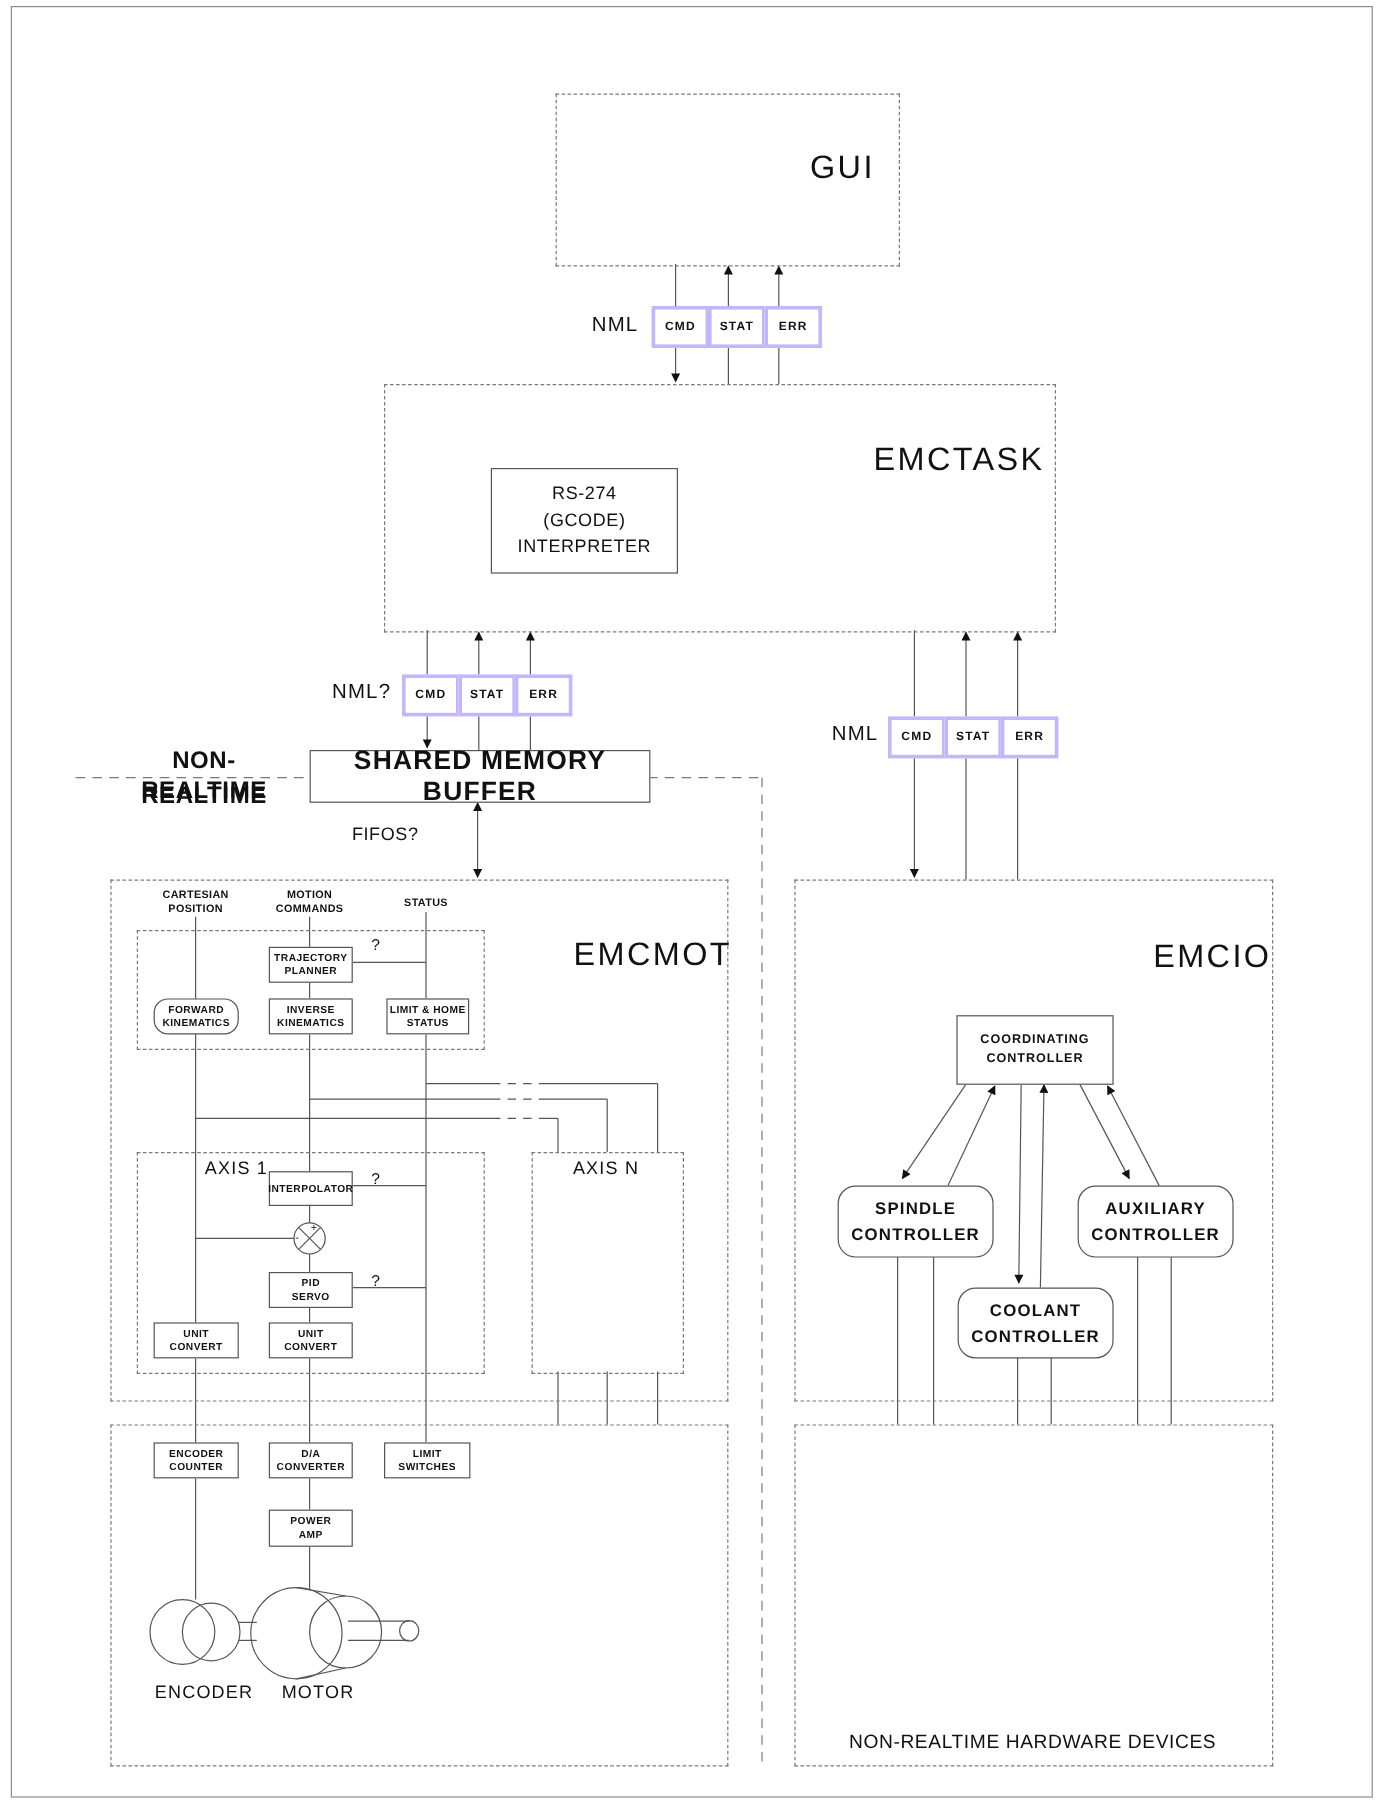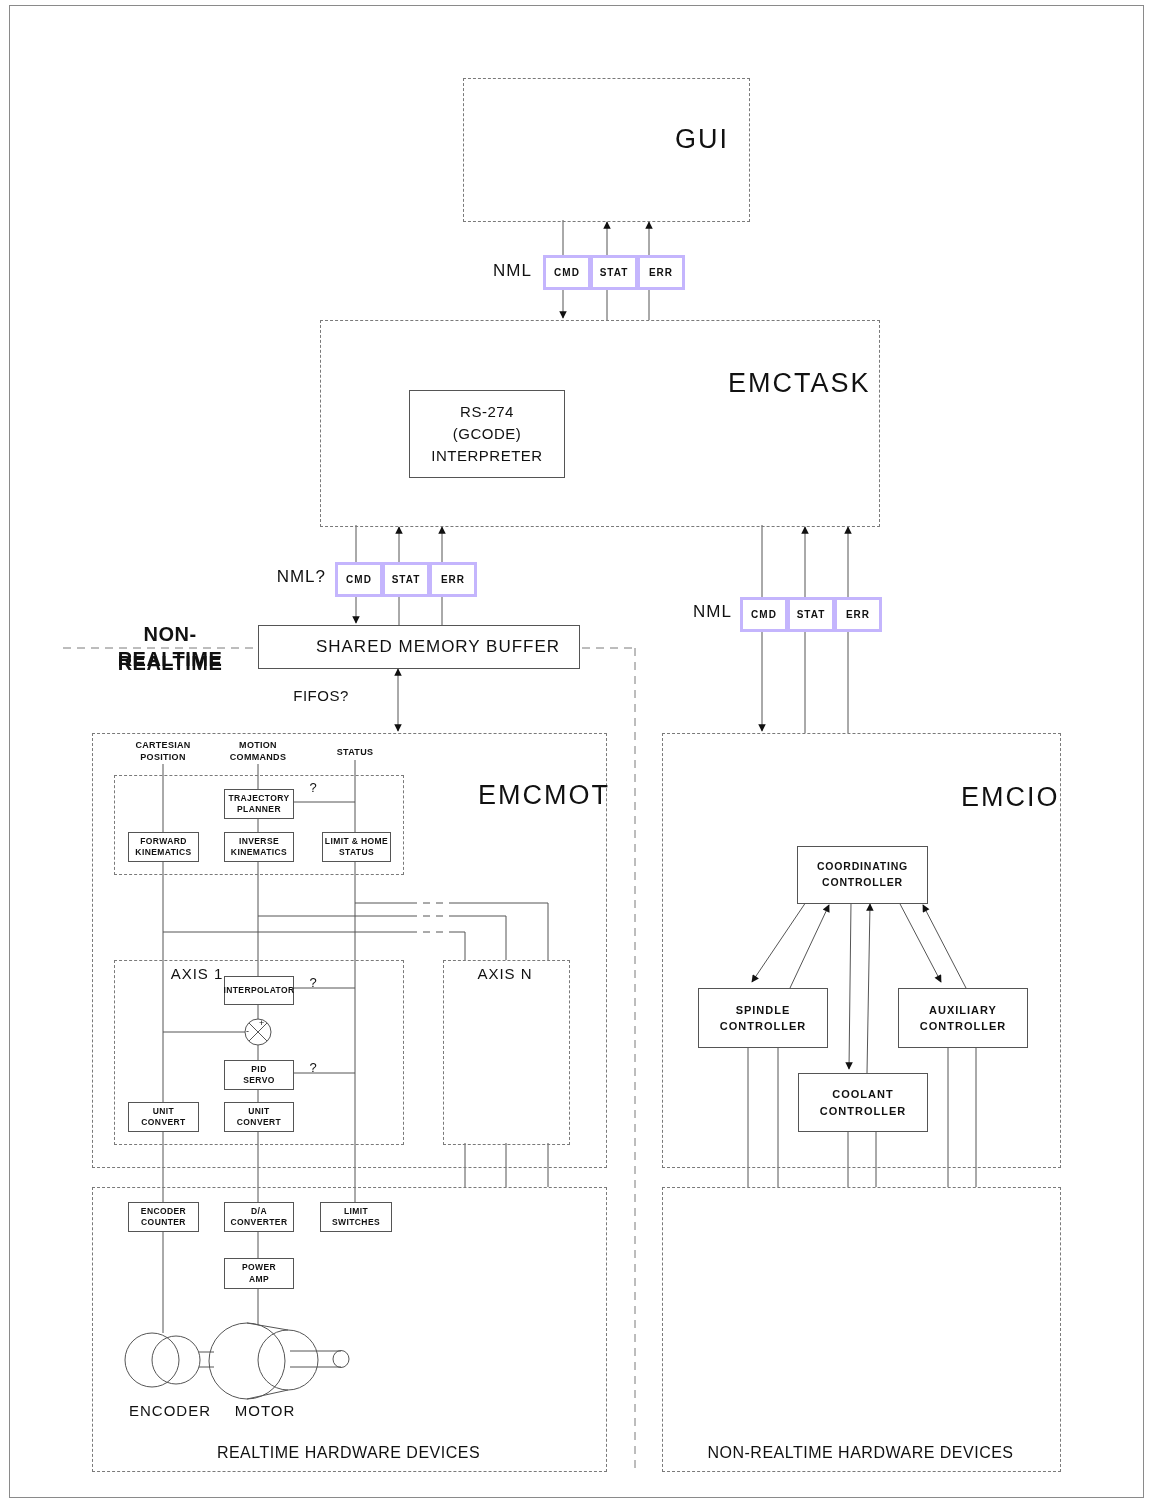--- a/index.html
+++ b/index.html
@@ -8,24 +8,24 @@
   #page-border{position:absolute;left:9px;top:5px;width:1133px;height:1491px;
                border:1px solid #8a8a8a;}
   svg.wires{position:absolute;left:0;top:0;z-index:1;}
   .dashed-box{position:absolute;border:1px dashed #7a7a7a;z-index:2;background:transparent;}
   .solid-box{position:absolute;border:1px solid #555;background:#fff;z-index:3;
              display:flex;align-items:center;justify-content:center;text-align:center;
              white-space:pre-line;}
   .lbl{position:absolute;z-index:4;white-space:pre-line;text-align:center;line-height:1.25;}
   .box-title{position:absolute;z-index:4;font-size:27px;font-weight:400;letter-spacing:2px;margin-top:40px;}
   .small-box{font-size:8.5px;font-weight:700;letter-spacing:0.4px;line-height:1.3;}
-  .ctl-box{font-size:11px;font-weight:700;letter-spacing:1px;line-height:1.5;}
+  .ctl-box{font-size:14px;font-weight:700;letter-spacing:1px;line-height:1.5;border-radius:15px;}
   .cc-box{font-size:10.5px;font-weight:700;letter-spacing:0.8px;line-height:1.5;}
   .interp-box{font-size:15px;font-weight:400;letter-spacing:0.5px;line-height:1.45;}
-  .buffer-box{font-size:17px;font-weight:400;letter-spacing:1px;padding-left:38px;}
+  .buffer-box{font-size:22px;font-weight:700;letter-spacing:1px;}
   .nml-cell{width:42px;height:29px;border:3px solid #c4b5fd;background:#fff;
             display:flex;align-items:center;justify-content:center;
             font-size:10px;font-weight:700;letter-spacing:1px;}
   .nml-row{position:absolute;display:flex;z-index:3;}
   .nml-row .nml-cell + .nml-cell{margin-left:-1px;}
   .nml-label{font-size:17px;font-weight:400;letter-spacing:1px;text-align:right;}
   .rt-label{font-size:20px;font-weight:700;letter-spacing:0.5px;}
   .fifos-label{font-size:15px;font-weight:400;letter-spacing:0.5px;}
   .input-label{font-size:9px;font-weight:700;letter-spacing:0.3px;line-height:1.3;}
   .axis-label{font-size:15px;font-weight:400;letter-spacing:1px;}
@@ -167,21 +167,21 @@
   <div class="lbl input-label" style="left:123px;top:740px;width:80px;">CARTESIAN
 POSITION</div>
   <div class="lbl input-label" style="left:218px;top:740px;width:80px;">MOTION
 COMMANDS</div>
   <div class="lbl input-label" style="left:315px;top:747px;width:80px;">STATUS</div>
 
   <div class="dashed-box" style="left:114px;top:775px;width:288px;height:98px;"></div>
   <div class="solid-box small-box" style="left:224px;top:789px;width:68px;height:28px;">TRAJECTORY
 PLANNER</div>
   <div class="lbl q-label" style="left:305px;top:780px;width:16px;">?</div>
-  <div class="solid-box small-box" style="left:128px;top:832px;width:69px;height:28px;">FORWARD
+  <div class="solid-box small-box" style="left:128px;top:832px;width:69px;height:28px;border-radius:12px;">FORWARD
 KINEMATICS</div>
   <div class="solid-box small-box" style="left:224px;top:832px;width:68px;height:28px;">INVERSE
 KINEMATICS</div>
   <div class="solid-box small-box" style="left:322px;top:832px;width:67px;height:28px;">LIMIT &amp; HOME
 STATUS</div>
 
   <div class="dashed-box" style="left:114px;top:960px;width:288px;height:183px;"></div>
   <div class="lbl axis-label" style="left:167px;top:965px;width:60px;">AXIS 1</div>
   <div class="solid-box small-box" style="left:224px;top:976px;width:68px;height:27px;">INTERPOLATOR</div>
   <div class="lbl q-label" style="left:305px;top:975px;width:16px;">?</div>
@@ -202,21 +202,20 @@
   <div class="solid-box small-box" style="left:128px;top:1202px;width:69px;height:28px;">ENCODER
 COUNTER</div>
   <div class="solid-box small-box" style="left:224px;top:1202px;width:68px;height:28px;">D/A
 CONVERTER</div>
   <div class="solid-box small-box" style="left:320px;top:1202px;width:70px;height:28px;">LIMIT
 SWITCHES</div>
   <div class="solid-box small-box" style="left:224px;top:1258px;width:68px;height:29px;">POWER
 AMP</div>
   <div class="lbl hw-label" style="left:120px;top:1402px;width:100px;">ENCODER</div>
   <div class="lbl hw-label" style="left:215px;top:1402px;width:100px;">MOTOR</div>
-  <div class="lbl caption-label" style="left:92px;top:1443px;width:513px;">REALTIME HARDWARE DEVICES</div>
 
   <div class="dashed-box" style="left:662px;top:733px;width:397px;height:433px;"></div>
   <div class="box-title" style="left:961px;top:742px;">EMCIO</div>
   <div class="solid-box cc-box" style="left:797px;top:846px;width:129px;height:56px;">COORDINATING
 CONTROLLER</div>
   <div class="solid-box ctl-box" style="left:698px;top:988px;width:128px;height:58px;">SPINDLE
 CONTROLLER</div>
   <div class="solid-box ctl-box" style="left:898px;top:988px;width:128px;height:58px;">AUXILIARY
 CONTROLLER</div>
   <div class="solid-box ctl-box" style="left:798px;top:1073px;width:128px;height:57px;">COOLANT

